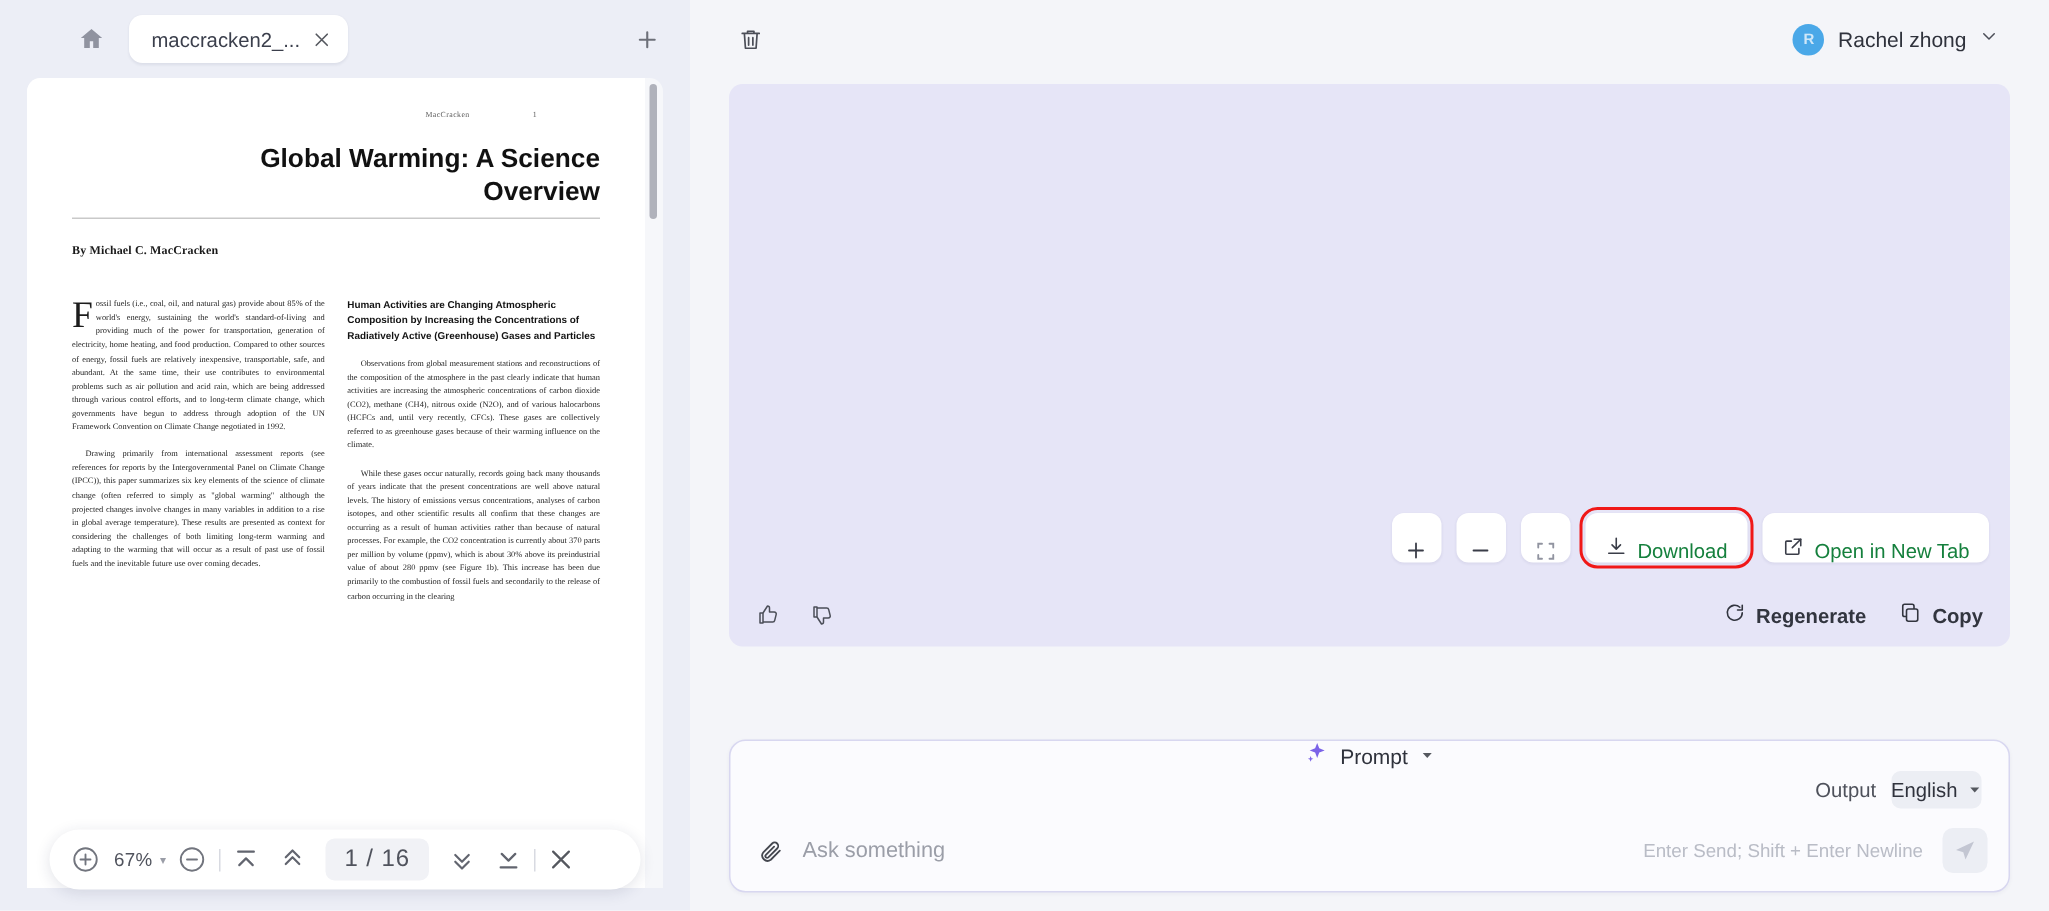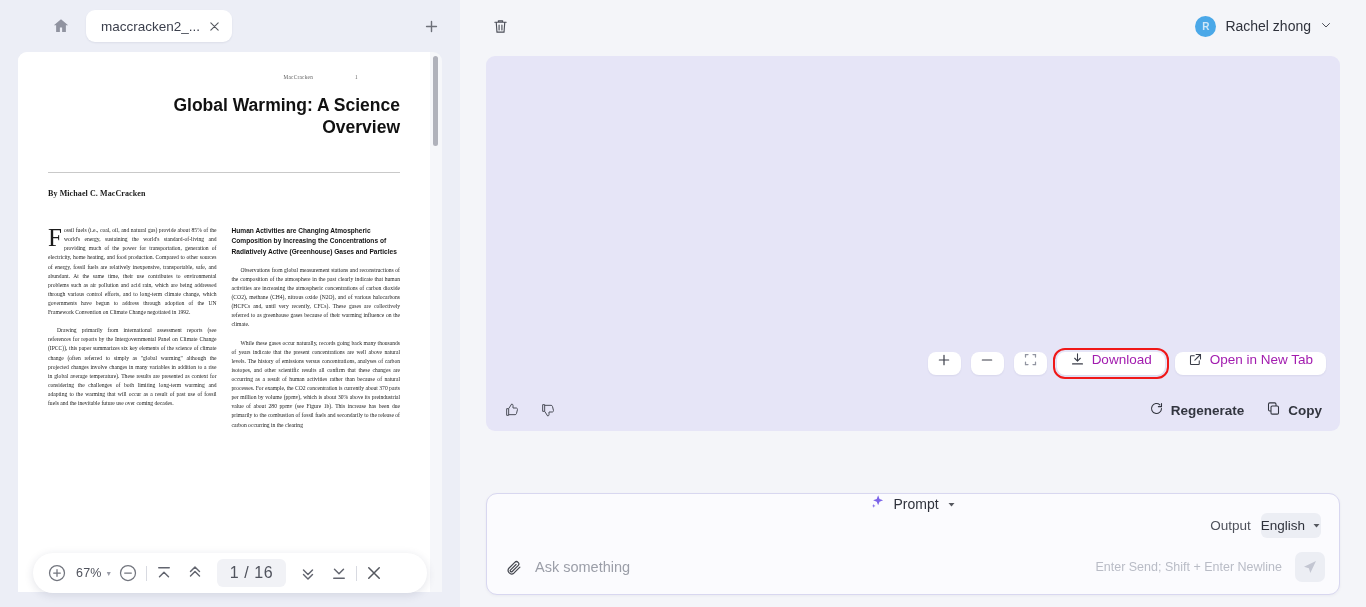--- a/index.html
+++ b/index.html
@@ -61,21 +61,21 @@
   .pg-header {
     display: flex; justify-content: flex-end; gap: 42px;
     font-family: "Liberation Serif", serif;
     font-size: 5.2px; color: #5d5d5d; letter-spacing: .3px;
     padding-right: 42px; margin-bottom: 14px;
   }
   .doc-title {
     font-family: "Liberation Sans", sans-serif;
     font-size: 17.5px; font-weight: 700; color: #111;
     text-align: right; line-height: 1.26;
-    padding-left: 52px; margin-bottom: 34px;
+    padding-left: 52px; margin-bottom: 7px;
   }
   .doc-rule { height: 1px; background: #c9c9c9; margin: 0 0 16px 0; }
   .doc-author {
     font-family: "Liberation Serif", serif;
     font-size: 8px; font-weight: 700; color: #1a1a1a;
     letter-spacing: .1px; margin-bottom: 28px;
   }
   .doc-cols { display: flex; gap: 15px; }
   .doc-col { width: 50%; }
   .col-head {
@@ -156,24 +156,24 @@
     height: 375px;
     background: #e6e5f7;
     border-radius: 9px;
   }
   .preview-actions {
     position: absolute; right: 14px; bottom: 56px;
     display: flex; align-items: center; gap: 10px;
   }
   .pa-btn {
     background: #ffffff; border-radius: 8px;
-    height: 23px; min-width: 33px;
-    display: flex; align-items: flex-start; justify-content: center;
+    height: 33px; min-width: 33px;
+    display: flex; align-items: flex-end; justify-content: center;
     gap: 7px; padding: 0 13px; cursor: pointer;
-    font-size: 13.5px; color: #a21caf;
+    font-size: 13.5px; color: #15803d;
     box-shadow: 0 1px 2px rgba(30,35,80,.07);
   }
   .pa-btn.icon-only { padding: 0; width: 33px; }
   .pa-btn.highlight {
     outline: 2.5px solid #f01818; outline-offset: 2px;
   }
   .feedback-row {
     position: absolute; left: 0; right: 0; bottom: 0;
     height: 42px; display: flex; align-items: center;
     padding: 0 18px;

